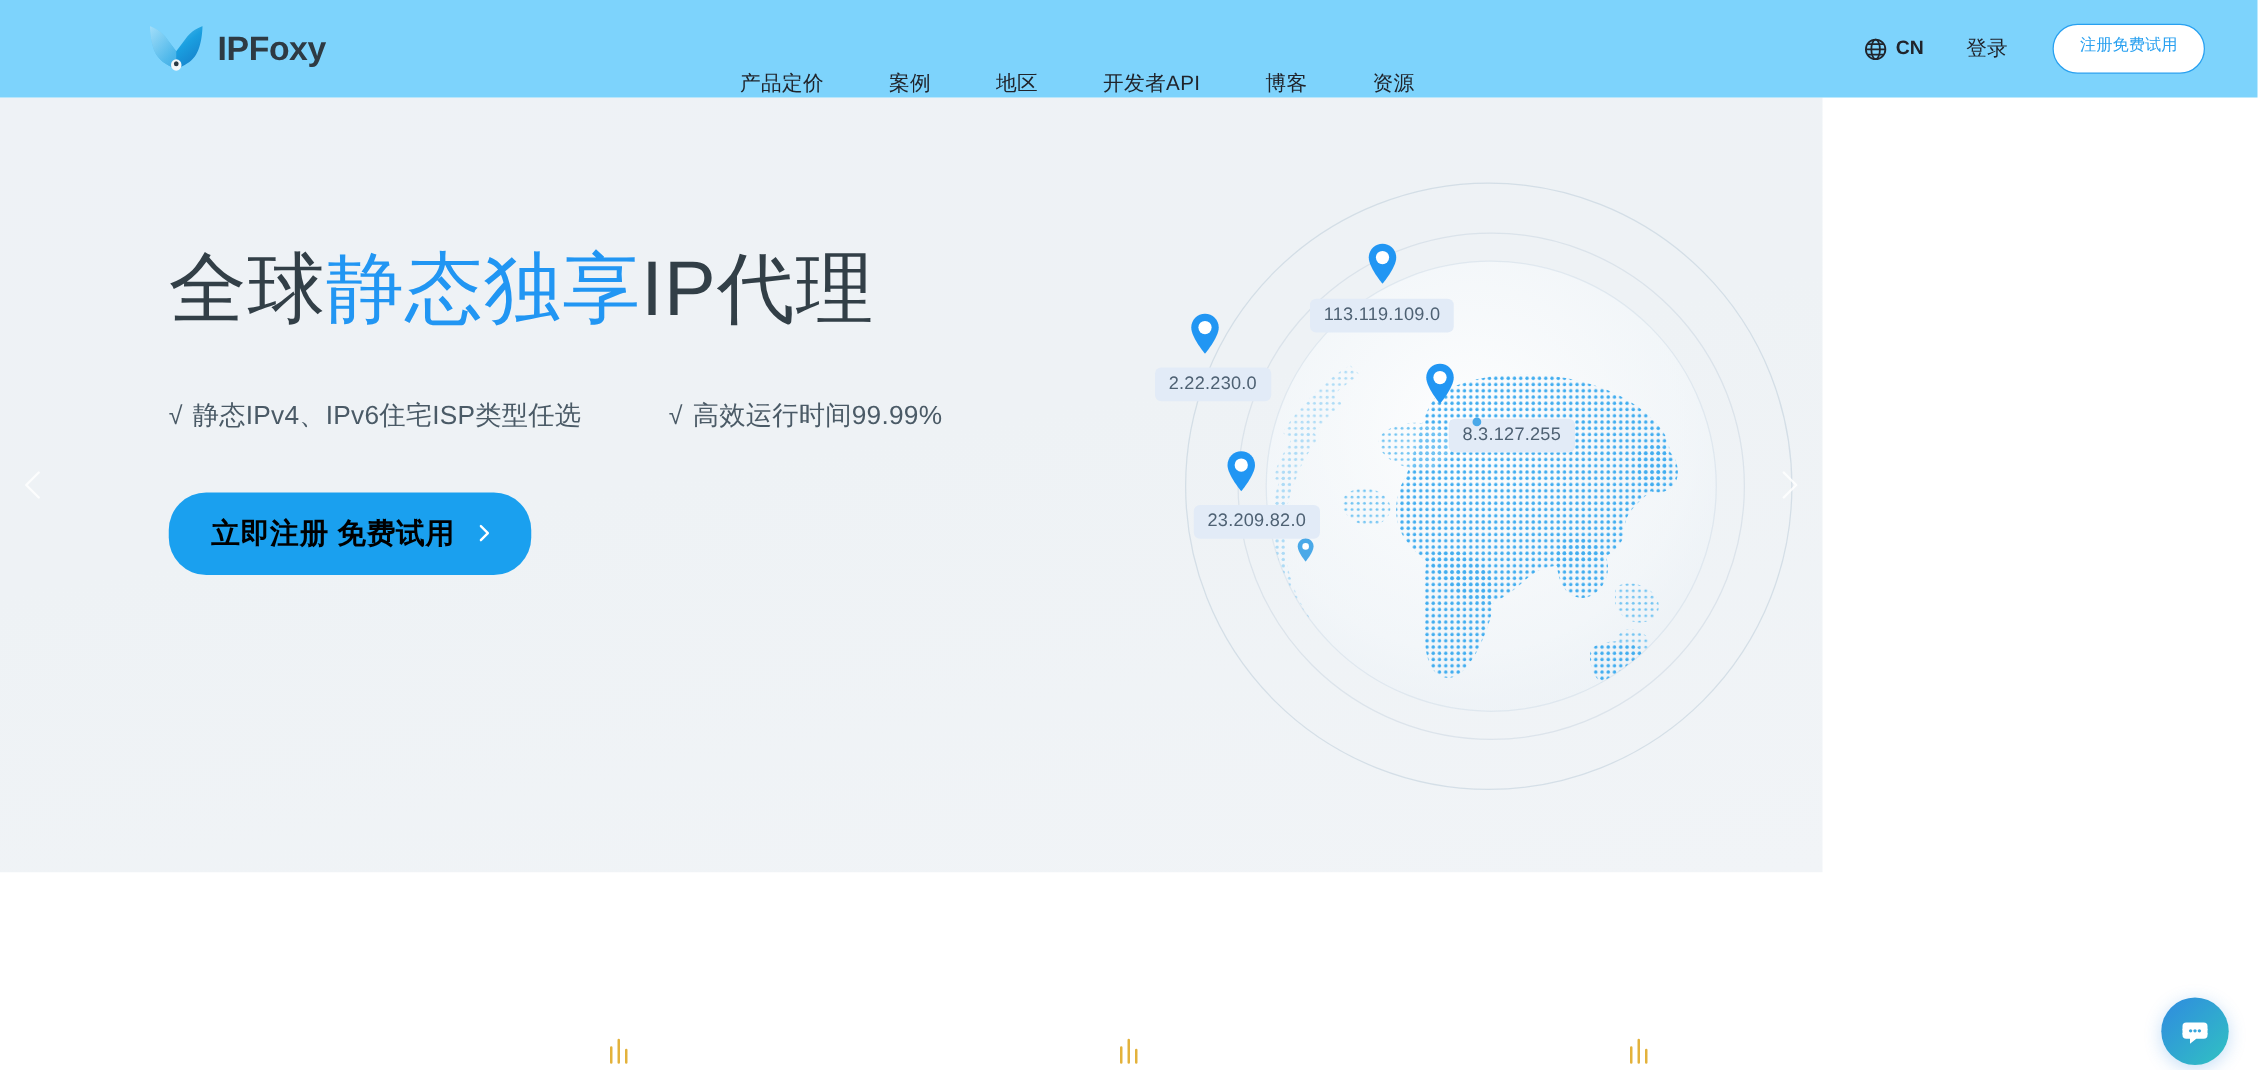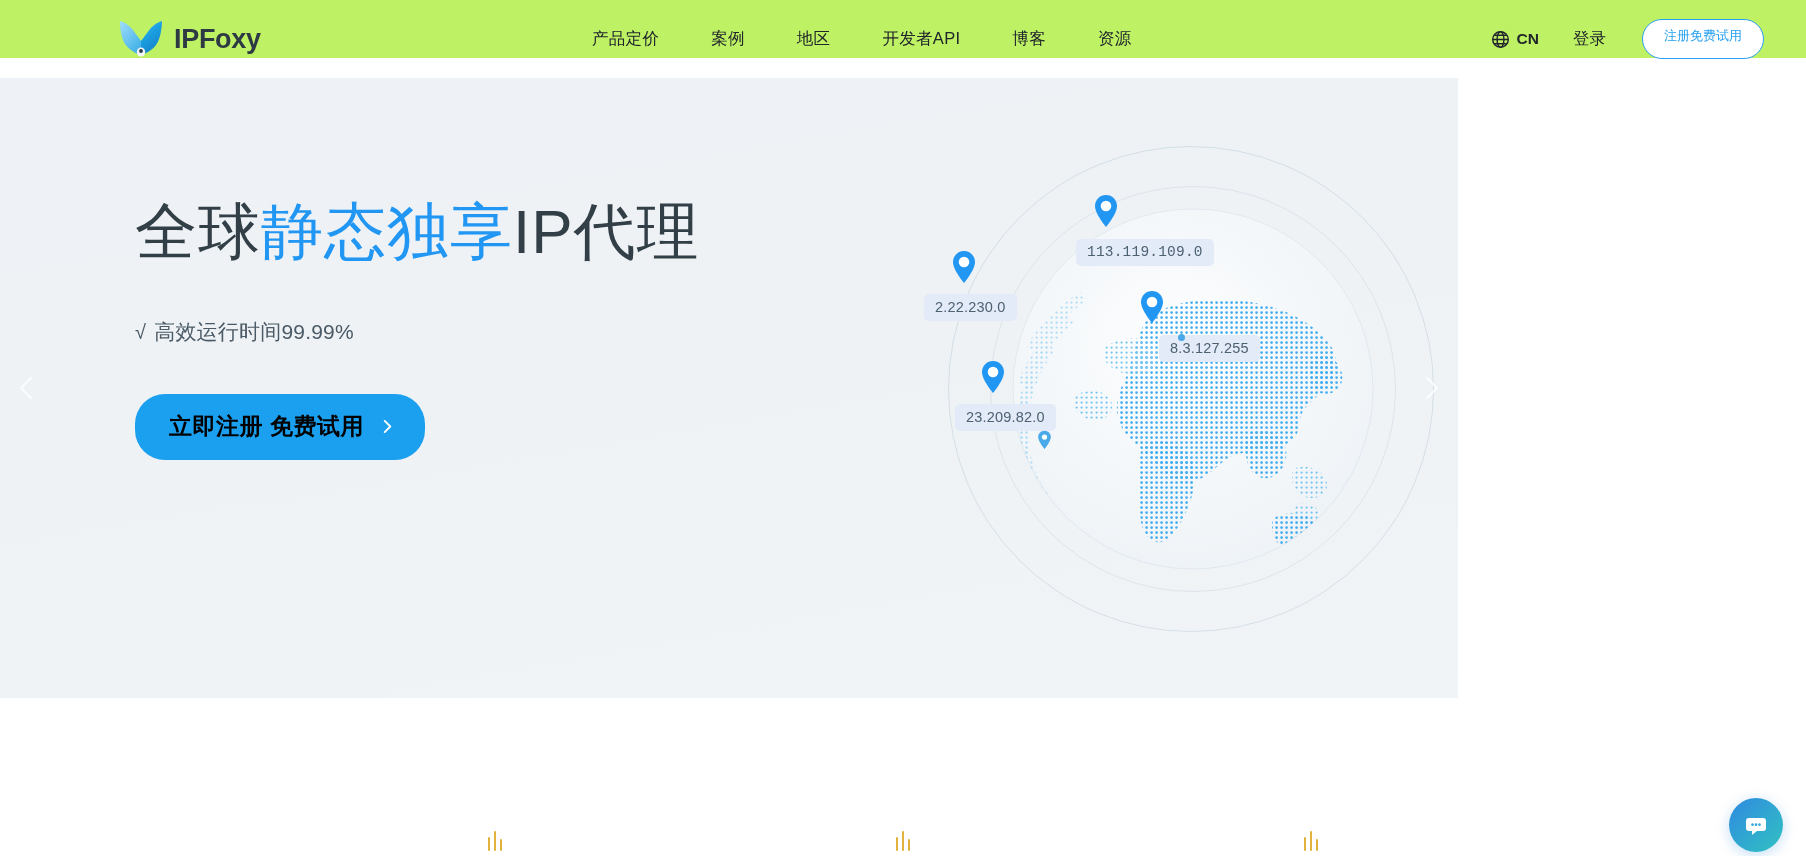--- a/index.html
+++ b/index.html
@@ -6,39 +6,39 @@
   html, body {
     width: 1806px; height: 856px;
     overflow: hidden;
     font-family: "Liberation Sans", "DejaVu Sans", sans-serif;
     background: #ffffff;
   }
 
   
   .header {
     position: absolute; top: 0; left: 0;
-    width: 1806px; height: 58px;
-    background: #bef264;
+    width: 1806px; height: 78px;
+    background: #7dd3fc;
     display: flex; align-items: center;
     z-index: 40;
   }
   .logo-wrap {
     position: absolute; left: 118px; top: 17px;
     display: flex; align-items: center; gap: 10px;
   }
   .logo-mark { width: 46px; height: 44px; display: block; }
   .logo-text {
     font-size: 27px; font-weight: 700; color: #2e3a43;
     letter-spacing: -0.3px; line-height: 1;
   }
 
   .nav {
     position: absolute; left: 592px; top: 0;
     height: 78px;
-    display: flex; align-items: center; gap: 52px;
+    display: flex; align-items: flex-end; gap: 52px;
   }
   .nav-item {
     font-size: 16.5px; color: #20242b; font-weight: 500;
     cursor: pointer; white-space: nowrap; letter-spacing: .3px;
   }
 
   .header-right {
     position: absolute; right: 42px; top: 0; height: 78px;
     display: flex; align-items: center; gap: 0; justify-content: flex-end;
   }
@@ -216,20 +216,23 @@
 
 <section class="hero">
 
   <div class="hero-left">
     <h1 class="headline">
       <span>全球</span><span class="hl-accent">静态独享</span><span>IP代理</span>
     </h1>
 
     <div class="features">
       <div class="feat">
+        <span class="tick">√</span><span>静态IPv4、IPv6住宅ISP类型任选</span>
+      </div>
+      <div class="feat">
         <span class="tick">√</span><span>高效运行时间99.99%</span>
       </div>
     </div>
 
     <button class="cta-btn">
       <span>立即注册 免费试用</span>
       <span>
         <svg class="cta-chev" viewBox="0 0 16 16" fill="none" stroke="#ffffff" stroke-width="2" stroke-linecap="round" stroke-linejoin="round">
           <path d="M5 2l6 6-6 6"></path>
         </svg>
@@ -300,21 +303,21 @@
         </g>
       </g>
 
       <circle cx="193" cy="193" r="180" fill="none" stroke="rgba(150,180,205,.18)" stroke-width="1"></circle>
     </svg>
 
     <svg class="pin" style="left:213px; top:96px;" viewBox="0 0 26 34">
       <path d="M13 1C6.9 1 2 5.9 2 12c0 8 11 21 11 21s11-13 11-21c0-6.1-4.9-11-11-11z" fill="#2196f3"></path>
       <circle cx="13" cy="12" r="5.3" fill="#ffffff"></circle>
     </svg>
-    <div class="ip-chip" style="left:196px; top:141px;font-family:Liberation Mono, monospace;">113.119.109.0</div>
+    <div class="ip-chip" style="left:168px; top:141px;">113.119.109.0</div>
 
     <svg class="pin" style="left:71px; top:152px;" viewBox="0 0 26 34">
       <path d="M13 1C6.9 1 2 5.9 2 12c0 8 11 21 11 21s11-13 11-21c0-6.1-4.9-11-11-11z" fill="#2196f3"></path>
       <circle cx="13" cy="12" r="5.3" fill="#ffffff"></circle>
     </svg>
     <div class="ip-chip" style="left:44px; top:196px;">2.22.230.0</div>
 
     <svg class="pin" style="left:259px; top:192px;" viewBox="0 0 26 34">
       <path d="M13 1C6.9 1 2 5.9 2 12c0 8 11 21 11 21s11-13 11-21c0-6.1-4.9-11-11-11z" fill="#2196f3"></path>
       <circle cx="13" cy="12" r="5.3" fill="#ffffff"></circle>

